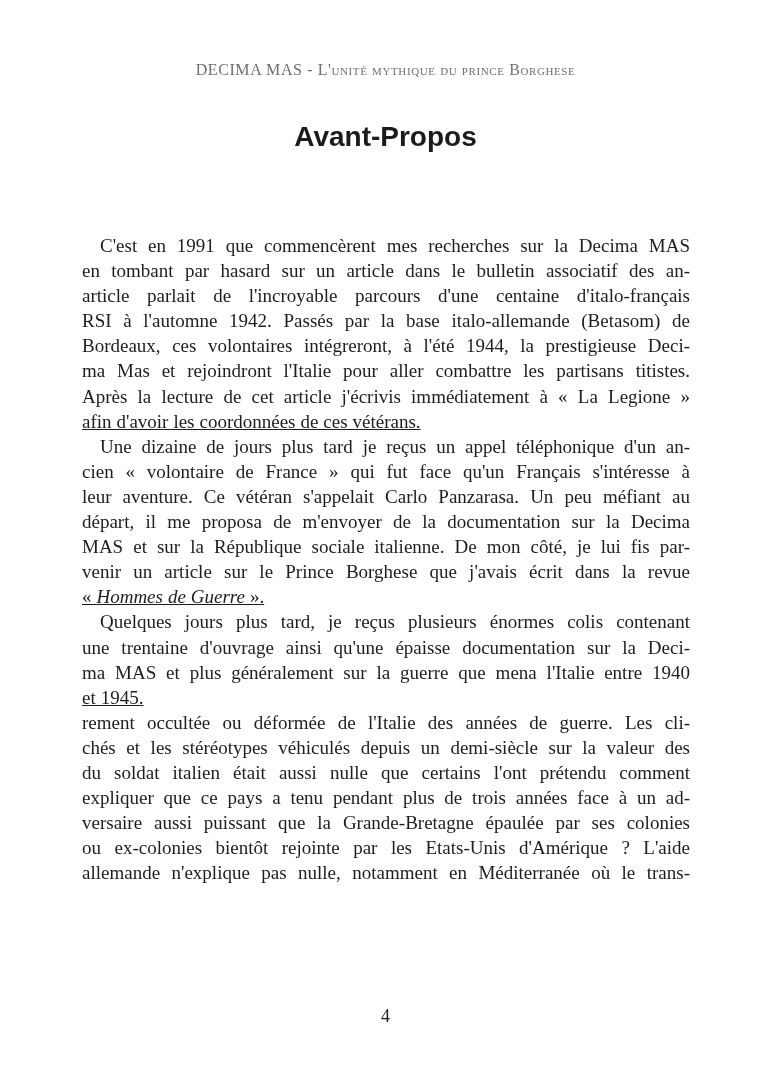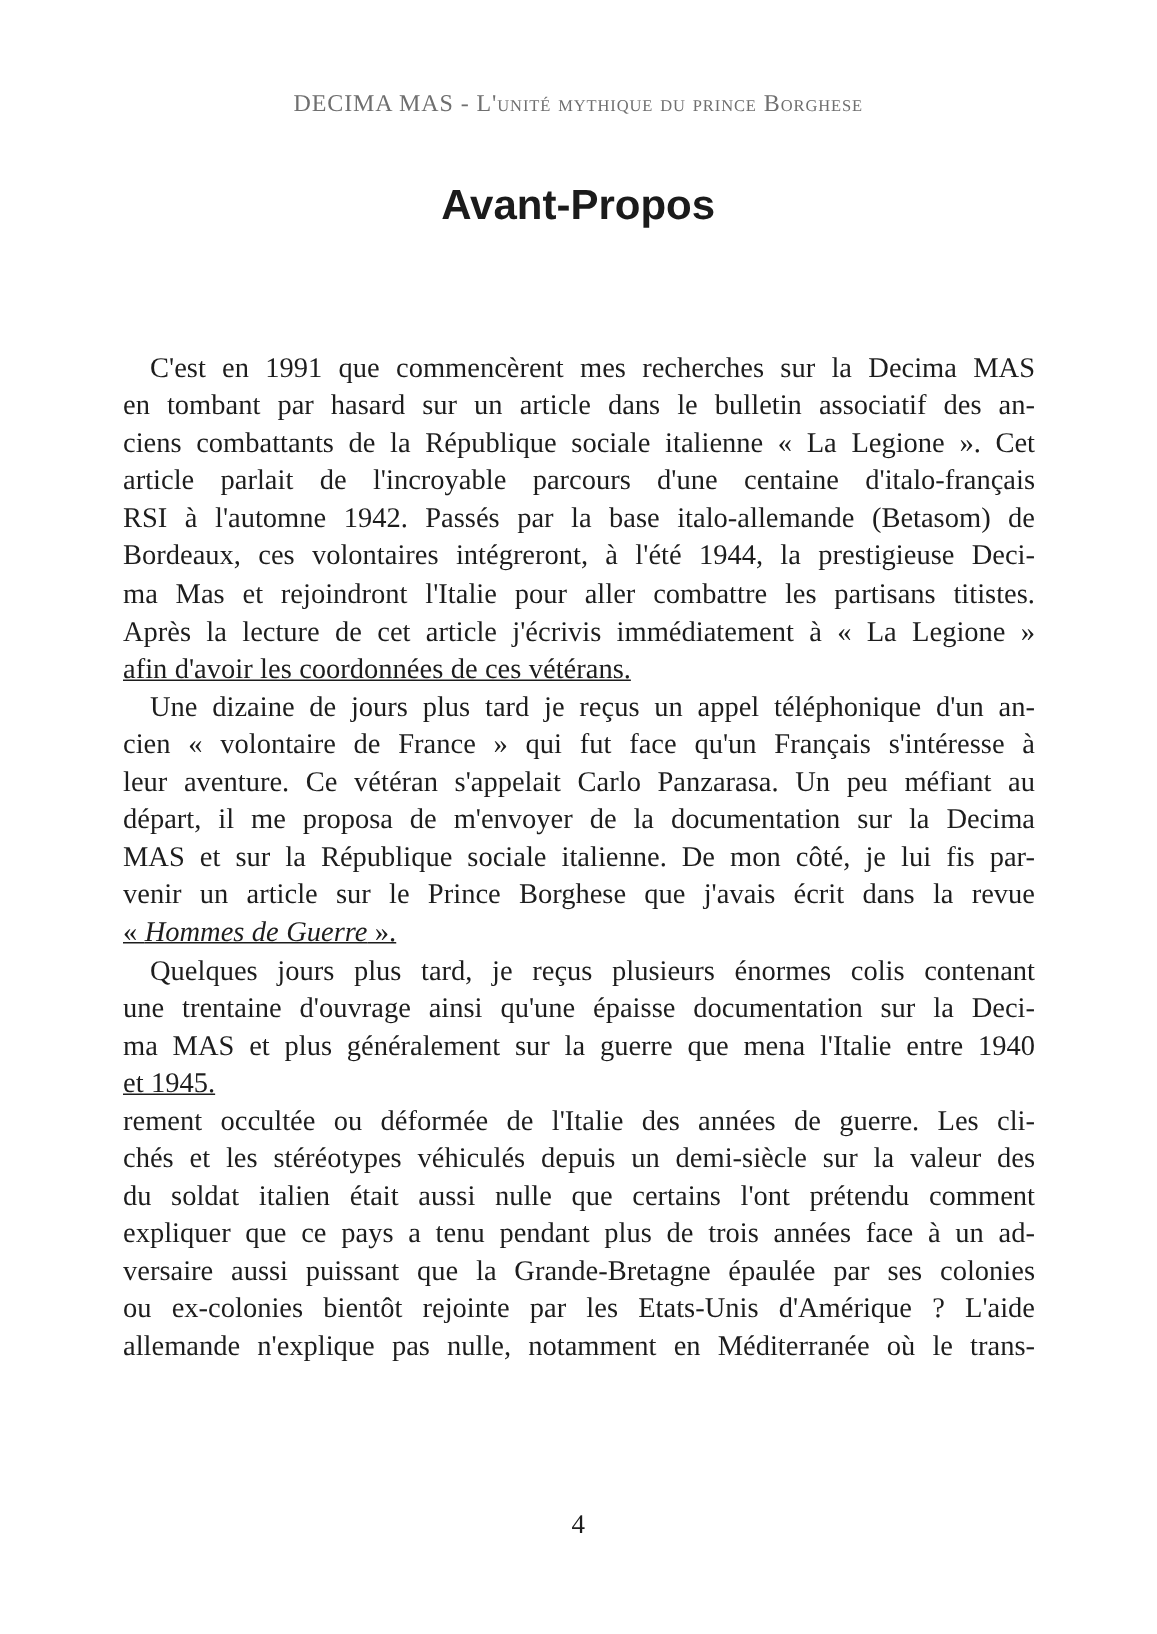--- a/index.html
+++ b/index.html
@@ -75,21 +75,20 @@
 <div class="page">
 
   <div class="running-header">DECIMA MAS - L'unité mythique du prince Borghese</div>
 
   <h1 class="chapter-title">Avant-Propos</h1>
 
   <div class="page-body">
       <div class="para">
         <div class="line first">C'est en 1991 que commencèrent mes recherches sur la Decima MAS</div>
         <div class="line">en tombant par hasard sur un article dans le bulletin associatif des an-</div>
-        <div class="line">ciens combattants de la République sociale italienne « La Legione ». Cet</div>
         <div class="line">article parlait de l'incroyable parcours d'une centaine d'italo-français</div>
         <div class="line">RSI à l'automne 1942. Passés par la base italo-allemande (Betasom) de</div>
         <div class="line">Bordeaux, ces volontaires intégreront, à l'été 1944, la prestigieuse Deci-</div>
         <div class="line">ma Mas et rejoindront l'Italie pour aller combattre les partisans titistes.</div>
         <div class="line">Après la lecture de cet article j'écrivis immédiatement à « La Legione »</div>
         <div class="line last">afin d'avoir les coordonnées de ces vétérans.</div>
       </div>
       <div class="para">
         <div class="line first">Une dizaine de jours plus tard je reçus un appel téléphonique d'un an-</div>
         <div class="line">cien « volontaire de France » qui fut face qu'un Français s'intéresse à</div>

